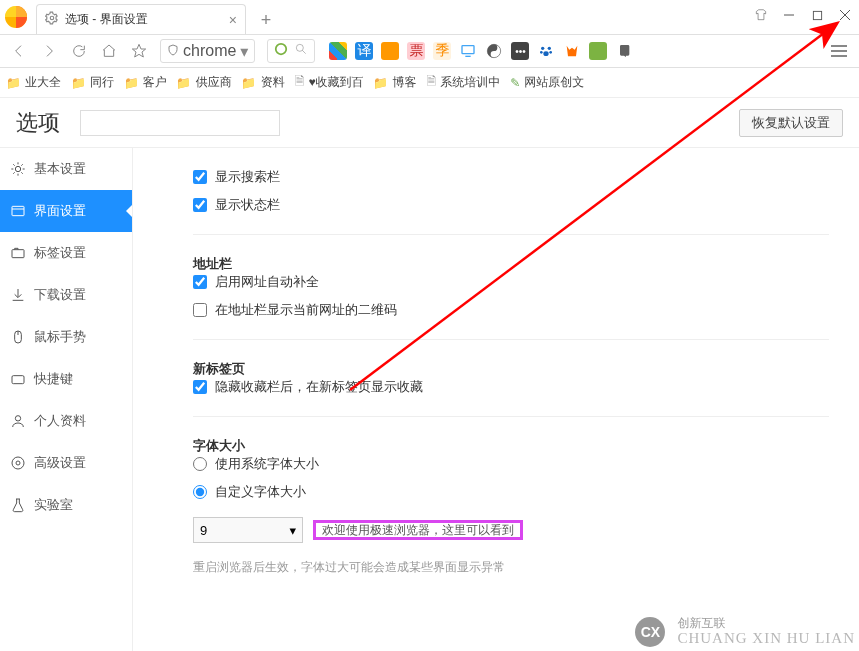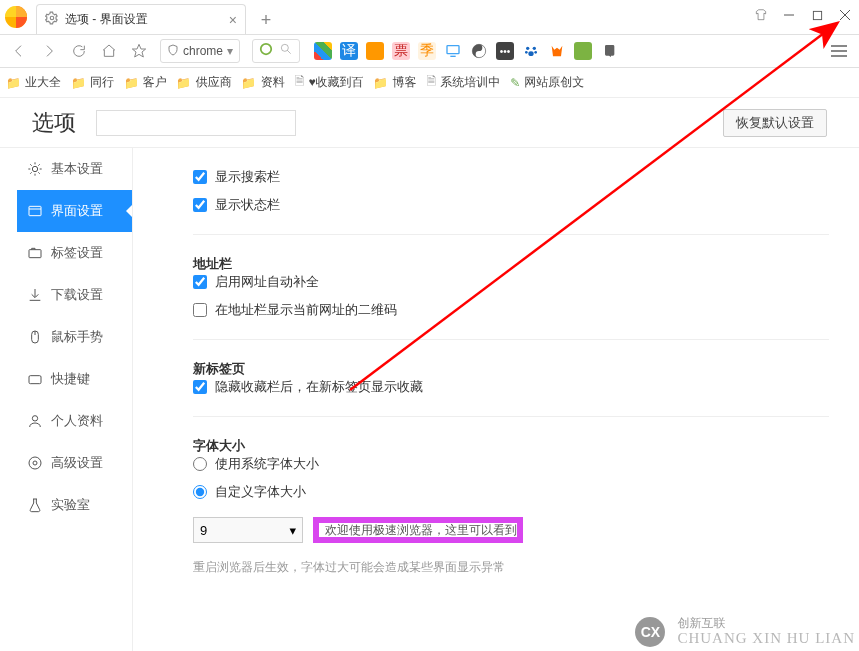--- a/index.html
+++ b/index.html
@@ -16,64 +16,64 @@
   .tablogo svg { width:24px; height:24px; }
   .tab { height:30px; min-width:210px; display:flex; align-items:center; padding:0 8px; border:1px solid #ddd; border-bottom:none; border-radius:4px 4px 0 0; background:#fff; font-size:12px; color:#333; gap:6px; margin-left:4px;}
   .tab .gear { color:#777; }
   .tab .tab-close { margin-left:auto; color:#888; font-size:14px; cursor:pointer; }
   .tab-add { width:28px; height:28px; display:flex; align-items:center; justify-content:center; color:#888; font-size:18px; margin-left:6px; cursor:pointer;}
 
   
   .navbar { position:absolute; left:0; top:34px; right:0; height:34px; border-top:1px solid #e0e0e0; border-bottom:1px solid #e0e0e0; display:flex; align-items:center; padding:0 6px; gap:4px; background:#fff;}
   .nav-ico { width:26px; height:26px; display:flex; align-items:center; justify-content:center; color:#888; cursor:pointer; }
   .nav-ico svg { stroke:#888; fill:none; stroke-width:1.5; }
-  .addr { flex:0 0 auto; display:flex; align-items:center; border:1px solid #ddd; border-radius:3px; height:24px; padding:0 6px; gap:4px; margin:0 4px; font-size:12px; color:#555; }
+  .addr { flex:0 0 auto; display:flex; align-items:center; border:1px solid #ddd; border-radius:3px; height:24px; padding:0 6px; gap:4px; margin:0 4px; font-size:16px; color:#555; }
   .addr .shield { color:#888; }
   .addr .drop { color:#888; }
   .searcharea { display:flex; align-items:center; gap:6px; border:1px solid #ddd; border-radius:3px; height:24px; padding:0 6px; margin-left:4px; }
   .searcharea .mag svg { stroke:#888; fill:none; }
   .ext-icons { display:flex; align-items:center; gap:8px; margin-left:10px; }
   .ext-icons .ei { width:18px; height:18px; display:flex; align-items:center; justify-content:center; font-size:14px; border-radius:3px; }
   .menu-btn { margin-left:auto; width:28px; height:28px; display:flex; align-items:center; justify-content:center; cursor:pointer; }
   .menu-btn .bar { width:16px; height:2px; background:#888; position:relative; }
   .menu-btn .bar::before, .menu-btn .bar::after { content:""; position:absolute; left:0; width:16px; height:2px; background:#888; }
   .menu-btn .bar::before { top:-5px; } .menu-btn .bar::after { top:5px; }
 
   
   .bmbar { position:absolute; left:0; top:68px; right:0; height:30px; display:flex; align-items:center; padding:0 6px; gap:10px; font-size:12px; color:#444; border-bottom:1px solid #eee;}
   .bm { display:flex; align-items:center; gap:4px; cursor:pointer; }
   .folder { color:#f5b53f; }
   .pageico { color:#999; }
   .siteico { color:#6aa84f; }
 
   
-  .opts-head { position:absolute; left:0; top:98px; right:0; height:50px; display:flex; align-items:center; padding:0 32px; border-bottom:1px solid #eee; background:#fff; z-index:2;}
+  .opts-head { position:absolute; left:0; top:98px; right:0; height:50px; display:flex; align-items:center; padding:0 16px; border-bottom:1px solid #eee; background:#fff; z-index:2;}
   .opts-head .title { font-size:22px; color:#333; margin-right:20px; }
   .opts-head .search { width:200px; height:26px; border:1px solid #ddd; }
   .opts-head .restore { margin-left:auto; height:28px; padding:0 12px; border:1px solid #ccc; background:#f7f7f7; font-size:13px; color:#444; cursor:pointer; border-radius:2px;}
 
   
   .sidebar { position:absolute; left:0; top:148px; width:133px; bottom:0; border-right:1px solid #eee; background:#fff; overflow:hidden;}
-  .side-item { height:42px; display:flex; align-items:center; padding-left:10px; gap:8px; font-size:13px; color:#555; cursor:pointer; position:relative;margin-left:17px;}
+  .side-item { height:42px; display:flex; align-items:center; padding-left:10px; gap:8px; font-size:13px; color:#555; cursor:pointer; position:relative;}
   .side-item.active { background:#1e90ff; color:#fff; }
   .side-item.active::after { content:""; position:absolute; right:-1px; top:50%; transform:translateY(-50%); width:0; height:0; border-top:7px solid transparent; border-bottom:7px solid transparent; border-right:7px solid #fff; }
   .side-item svg { stroke:currentColor; fill:none; stroke-width:1.5; width:16px; height:16px; }
 
   
   .panel { position:absolute; left:133px; top:148px; right:0; bottom:0; overflow:auto; padding:14px 30px 0 60px; background:#fff;}
   .section { display:flex; padding:20px 0; border-bottom:1px solid #eee;flex-direction:column; }
   .section.noborder { border-bottom:none; }
   .section-label { width:115px; font-size:13px; font-weight:bold; color:#333; flex-shrink:0; }
   .section-body { flex:1; display:flex; flex-direction:column; gap:10px; }
   .chk-row, .rad-row { display:flex; align-items:center; gap:8px; font-size:13px; color:#333; }
   input[type=checkbox], input[type=radio] { width:14px; height:14px; accent-color:#1e90ff; cursor:pointer;}
   .first-section { padding-top:6px; border-bottom:1px solid #eee; padding-bottom:20px;}
   .font-controls { display:flex; align-items:center; gap:10px; margin-top:6px;}
   .font-select { width:110px; height:26px; border:1px solid #ccc; display:flex; align-items:center; justify-content:space-between; padding:0 6px; font-size:13px; background:#f9f9f9; cursor:pointer;}
-  .preview-box { width:210px; height:26px; border:6px solid #d946ef; font-size:12px; color:#555; padding:0 6px; display:flex; align-items:center; overflow:hidden; white-space:nowrap;}
+  .preview-box { width:210px; height:20px; border:3px solid #d946ef; font-size:12px; color:#555; padding:0 6px; display:flex; align-items:center; overflow:hidden; white-space:nowrap;}
   .hint { font-size:12px; color:#999; padding-left:0; margin-top:6px;}
 
   
   .scroll-track { position:absolute; right:0; top:148px; bottom:0; width:16px; background:#f1f1f1; border-left:1px solid #e5e5e5;}
   .scroll-thumb { position:absolute; left:2px; width:12px; background:#c8c8c8; border-radius:2px; top:6px; height:130px;}
   .scroll-btn { position:absolute; left:0; width:16px; height:16px; display:flex; align-items:center; justify-content:center; color:#999; font-size:10px;}
 
   
   .arrow-svg { position:absolute; left:0; top:0; width:859px; height:651px; pointer-events:none; z-index:20;}
 

